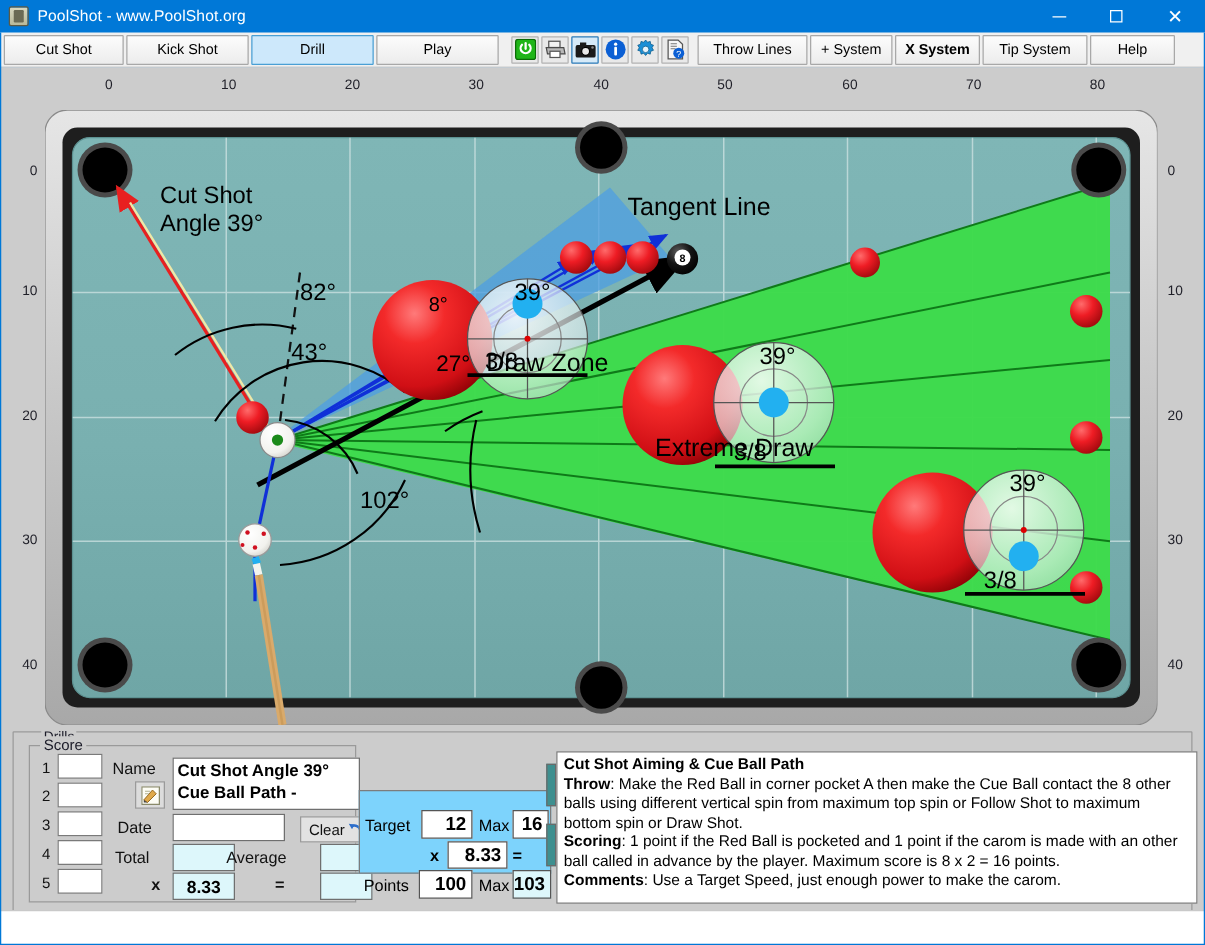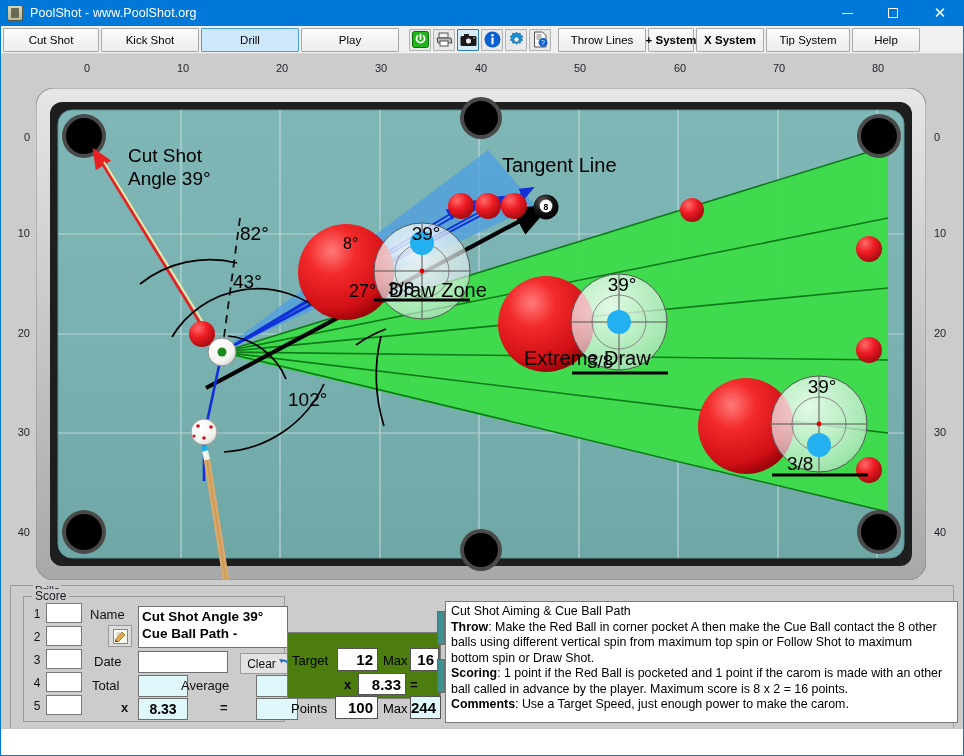--- a/index.html
+++ b/index.html
@@ -62,21 +62,21 @@
     white-space: nowrap; padding: 0 6px;
   }
   .tb-btn.sel {
     background: #cde8fb; border: 1px solid #4a9fd4;
   }
   #btn-cut { width: 96px; }
   #btn-kick { width: 98px; }
   #btn-drill { width: 98px; }
   #btn-play { width: 98px; }
   #btn-throw { width: 88px; }
-  #btn-plussys { width: 46px; font-weight: bold; }
+  #btn-plussys { width: 66px; }
   #btn-xsys { width: 68px; font-weight: bold; }
   #btn-tipsys { width: 84px; }
   #btn-help { width: 68px; }
   #icon-group { display: flex; align-items: center; margin: 0 5px 0 8px; }
   .ic {
     width: 22px; height: 22px; margin: 0 1px;
     border: 1px solid #b2b2b2; background: #e9e9e9;
     display: flex; align-items: center; justify-content: center;
     position: relative; border-radius: 1px;
   }
@@ -174,21 +174,21 @@
     font-size: 12px; color: #111; gap: 2px;
   }
   #skill-btn {
     position: absolute; left: 287px; top: 608px; width: 154px; height: 21px;
     background: #e4e4e4; border: 1px solid #9a9a9a;
     display: flex; align-items: center; justify-content: center;
     font-size: 12px; color: #111;
   }
   #teal-panel {
     position: absolute; left: 287px; top: 632px; width: 154px; height: 67px;
-    background: #4d7c0f; border: 1px solid #7c7c7c;
+    background: #7dd3fc; border: 1px solid #7c7c7c;
   }
   #teal-panel .tl { position: absolute; font-size: 13px; color: #000; }
   #teal-panel .tf {
     position: absolute; background: #ffffff; border: 1px solid #555;
     font-size: 15px; font-weight: bold; color: #000;
     display: flex; align-items: center; justify-content: flex-end; padding-right: 4px;
   }
   #teal-panel .tf.cy { background: #ddf7fb; }
   #desc-panel {
     position: absolute; left: 445px; top: 601px; width: 513px; height: 122px;
@@ -627,30 +627,30 @@
     <span class="tl" style="left:95px; top:20px">Max</span>
     <div class="tf" style="left:122px; top:15px; width:29px; height:23px;">16</div>
 
     <span class="tl" style="left:56px; top:44px; font-weight:bold">x</span>
     <div class="tf" style="left:70px; top:40px; width:48px; height:22px;">8.33</div>
     <span class="tl" style="left:122px; top:44px; font-weight:bold">=</span>
 
     <span class="tl" style="left:3px; top:68px">Points</span>
     <div class="tf" style="left:47px; top:63px; width:43px; height:23px;">100</div>
     <span class="tl" style="left:95px; top:68px">Max</span>
-    <div class="tf cy" style="left:122px; top:63px; width:31px; height:23px;">244</div>
+    <div class="tf cy" style="left:122px; top:63px; width:31px; height:23px;">103</div>
   </div>
 
   <div id="desc-scroll">
     <div style="width:8px;height:34px;background:#3e8f8f;border:1px solid #6a6a6a;margin-top:10px;"></div>
     <div style="width:8px;height:34px;background:#3e8f8f;border:1px solid #6a6a6a;margin-top:14px;"></div>
   </div>
 
   <div id="desc-panel">
-    <p style="font-weight:normal">Cut Shot Aiming &amp; Cue Ball Path</p>
+    <p style="font-weight:bold">Cut Shot Aiming &amp; Cue Ball Path</p>
     <p><b>Throw</b><span>: Make the Red Ball in corner pocket A then make the Cue Ball contact the 8 other balls using different vertical spin from maximum top spin or Follow Shot to maximum bottom spin or Draw Shot.</span></p>
     <p><b>Scoring</b><span>: 1 point if the Red Ball is pocketed and 1 point if the carom is made with an other ball called in advance by the player. Maximum score is 8 x 2 = 16 points.</span></p>
     <p><b>Comments</b><span>: Use a Target Speed, just enough power to make the carom.</span></p>
   </div>
 
   <div id="statusbar"></div>
   <div id="app-border-left"></div>
   <div id="app-border-right"></div>
   <div id="app-border-bottom"></div>
 </div>

